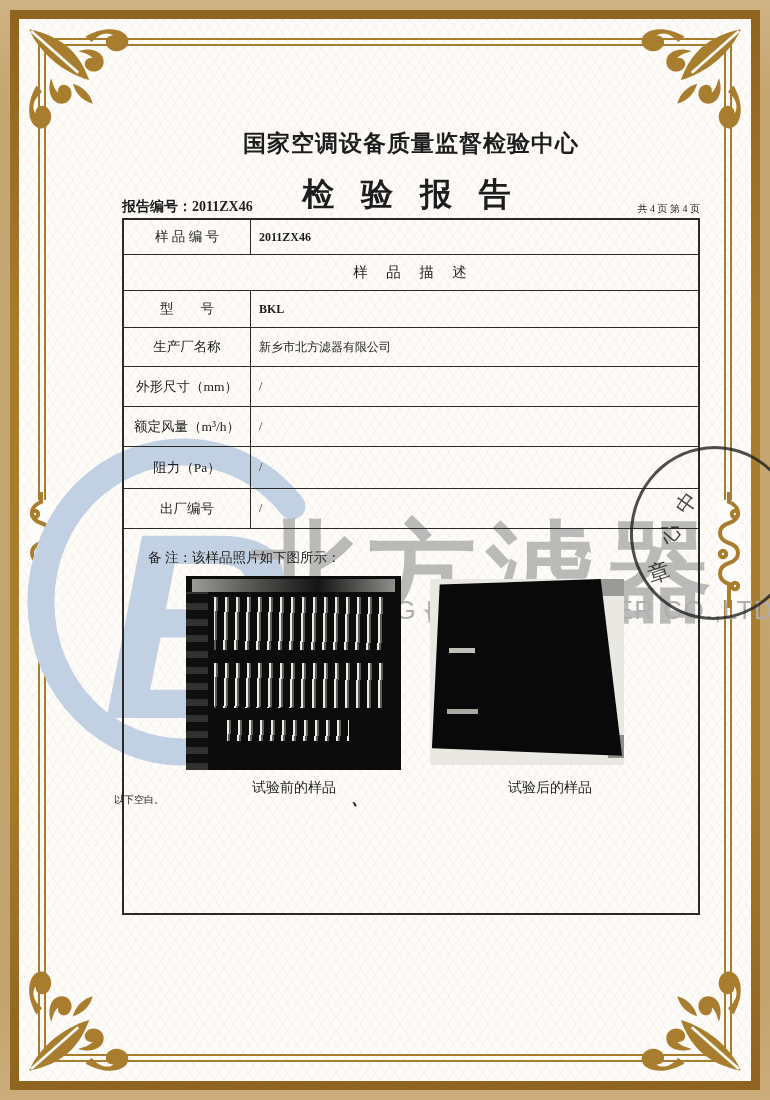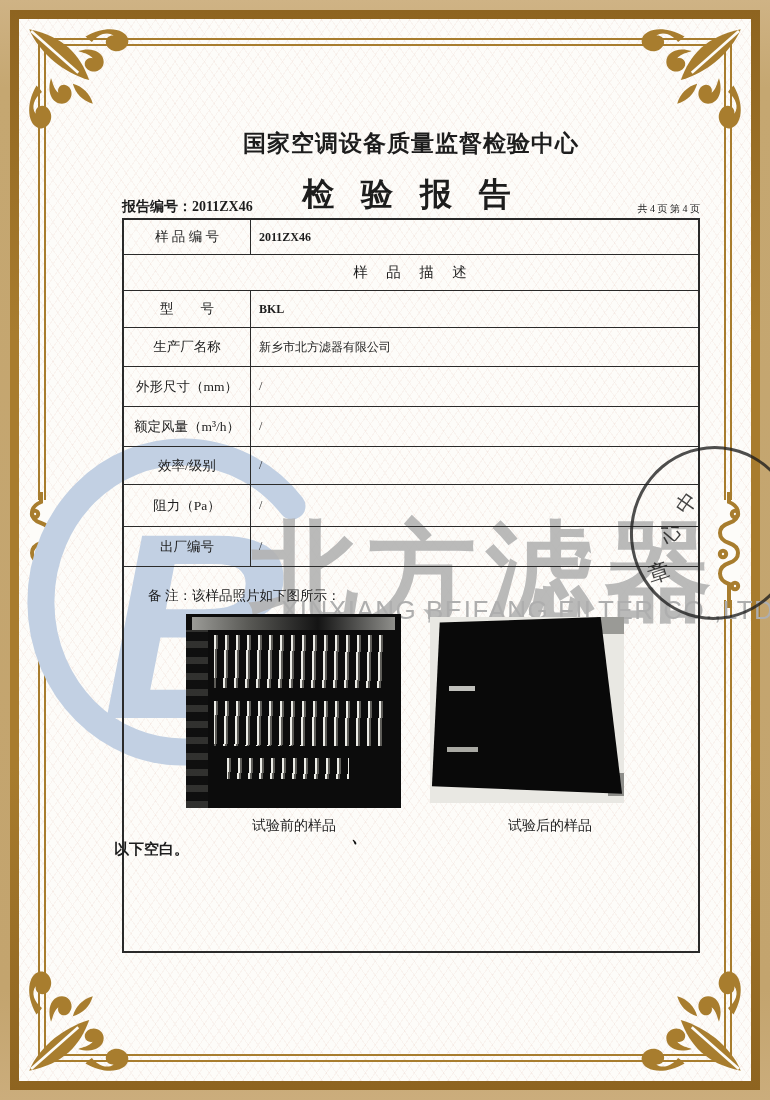--- a/index.html
+++ b/index.html
@@ -73,21 +73,21 @@
   .pa-black{position:absolute;inset:0;background:#090909;
     clip-path:polygon(5% 3%, 88% 0%, 99% 95%, 1% 91%);}
   .pa-corner-tr{position:absolute;right:0;top:0;width:14%;height:9%;background:#9a9a96;}
   .pa-corner-br{position:absolute;right:0;bottom:4%;width:8%;height:12%;background:#8e8e8a;}
   .pa-dash1{position:absolute;left:10%;top:37%;width:13%;height:3%;background:rgba(225,225,218,.85);}
   .pa-dash2{position:absolute;left:9%;top:70%;width:16%;height:2.5%;background:rgba(210,210,202,.8);}
   .caption{position:absolute;top:250px;transform:translateX(-50%);font-size:14px;white-space:nowrap;}
   .cap-before{left:170px;}
   .cap-after{left:426px;}
   .pen-mark{position:absolute;left:228px;top:258px;font-size:18px;font-weight:bold;transform:rotate(10deg);color:#111;}
-  .footer-note{position:absolute;left:-10px;top:273px;font-size:15px;white-space:nowrap;font-weight:bold;}
+  .footer-note{position:absolute;left:-10px;top:264px;font-size:10px;white-space:nowrap;}
 </style>
 </head>
 <body>
 
 <div class="page">
 
   <div class="band"></div>
   <div class="inner"></div>
   <div class="gold-line-outer"></div>
   <div class="gold-line-inner"></div>
@@ -169,24 +169,20 @@
         <td class="val">新乡市北方滤器有限公司</td>
       </tr>
       <tr class="h40">
         <td class="lbl">外形尺寸（mm）</td>
         <td class="val">/</td>
       </tr>
       <tr class="h40">
         <td class="lbl">额定风量（m³/h）</td>
         <td class="val">/</td>
       </tr>
-      <tr class="h38">
-        <td class="lbl">效率/级别</td>
-        <td class="val">/</td>
-      </tr>
       <tr class="h42">
         <td class="lbl">阻力（Pa）</td>
         <td class="val">/</td>
       </tr>
       <tr class="h40">
         <td class="lbl">出厂编号</td>
         <td class="val">/</td>
       </tr>
       <tr>
         <td class="remark-cell" colspan="2">

